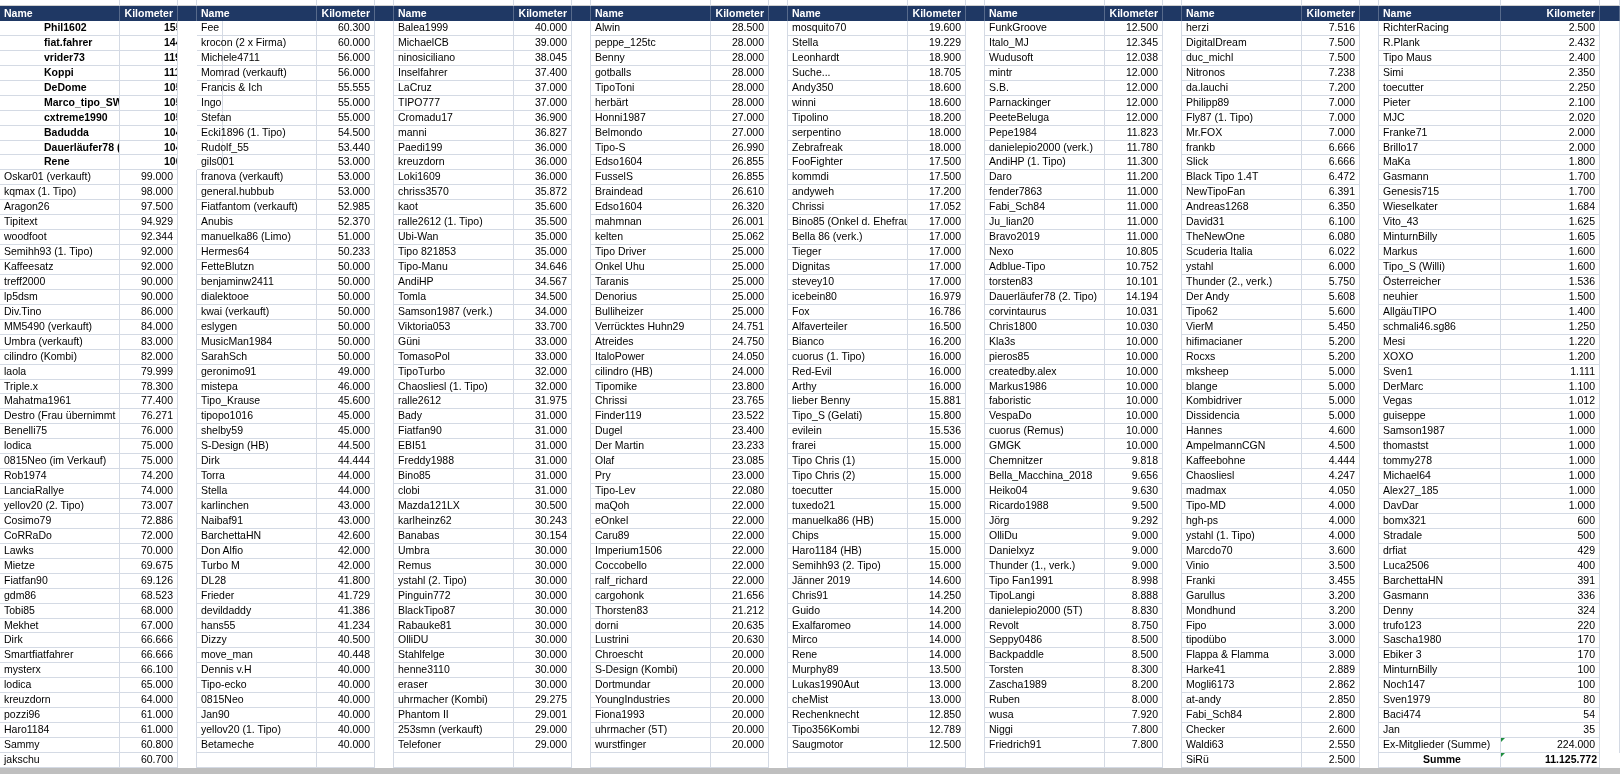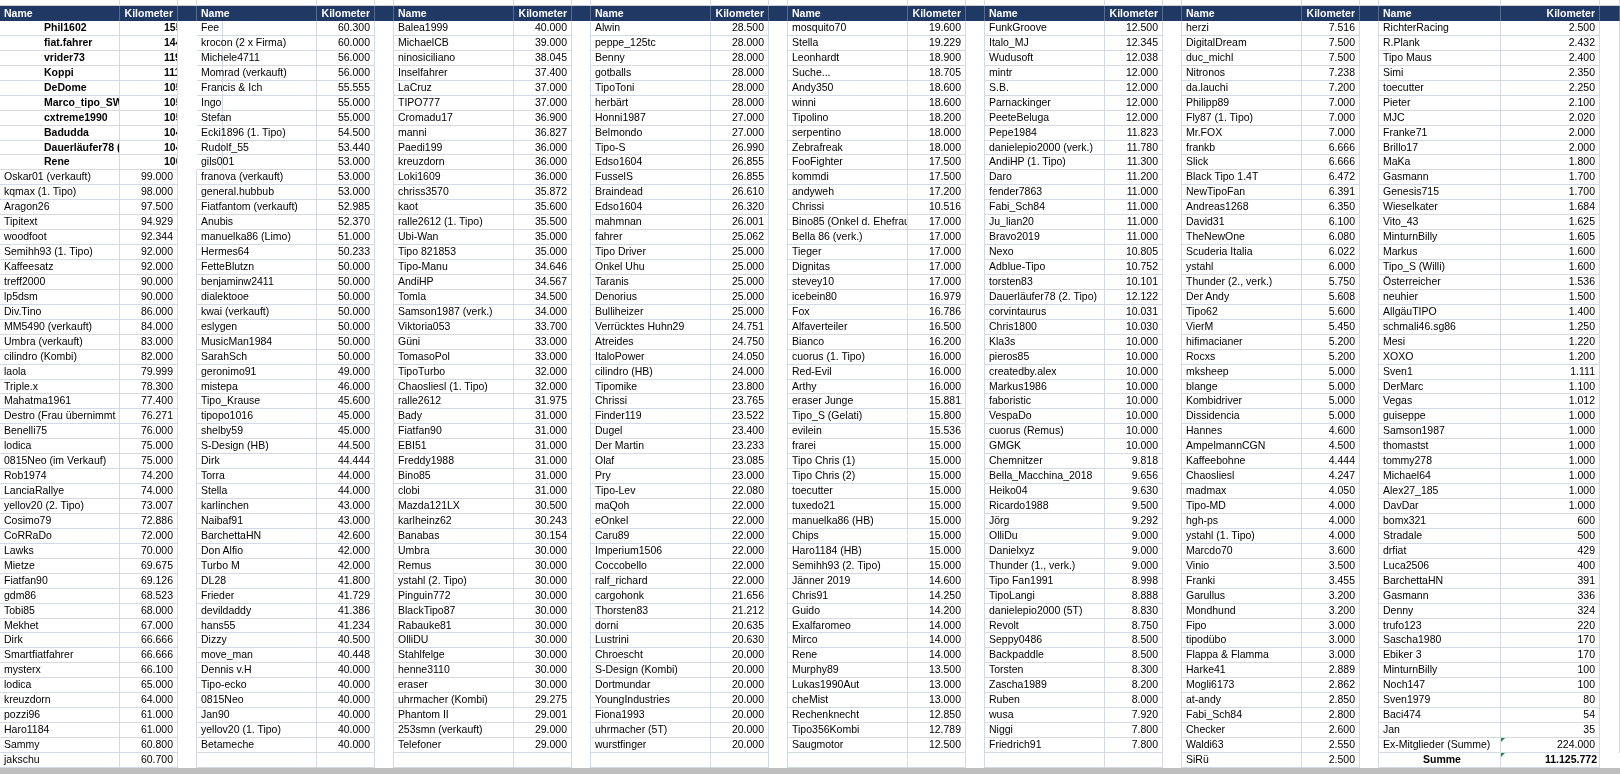--- a/index.html
+++ b/index.html
@@ -944,21 +944,21 @@
           <div class="cell name">Edso1604</div>
           <div class="cell km">26.320</div>
           <div class="cell sep"></div>
         </div>
         <div class="row">
           <div class="cell name">mahmnan</div>
           <div class="cell km">26.001</div>
           <div class="cell sep"></div>
         </div>
         <div class="row">
-          <div class="cell name">fahrer</div>
+          <div class="cell name">kelten</div>
           <div class="cell km">25.062</div>
           <div class="cell sep"></div>
         </div>
         <div class="row">
           <div class="cell name">Tipo Driver</div>
           <div class="cell km">25.000</div>
           <div class="cell sep"></div>
         </div>
         <div class="row">
           <div class="cell name">Onkel Uhu</div>
@@ -1192,21 +1192,21 @@
           <div class="cell km">17.500</div>
           <div class="cell sep"></div>
         </div>
         <div class="row">
           <div class="cell name">andyweh</div>
           <div class="cell km">17.200</div>
           <div class="cell sep"></div>
         </div>
         <div class="row">
           <div class="cell name">Chrissi</div>
-          <div class="cell km">10.516</div>
+          <div class="cell km">17.052</div>
           <div class="cell sep"></div>
         </div>
         <div class="row">
           <div class="cell name">Bino85 (Onkel d. Ehefrau</div>
           <div class="cell km">17.000</div>
           <div class="cell sep"></div>
         </div>
         <div class="row">
           <div class="cell name">Bella 86 (verk.)</div>
           <div class="cell km">17.000</div>
@@ -1256,21 +1256,21 @@
           <div class="cell name">Red-Evil</div>
           <div class="cell km">16.000</div>
           <div class="cell sep"></div>
         </div>
         <div class="row">
           <div class="cell name">Arthy</div>
           <div class="cell km">16.000</div>
           <div class="cell sep"></div>
         </div>
         <div class="row">
-          <div class="cell name">eraser Junge</div>
+          <div class="cell name">lieber Benny</div>
           <div class="cell km">15.881</div>
           <div class="cell sep"></div>
         </div>
         <div class="row">
           <div class="cell name">Tipo_S (Gelati)</div>
           <div class="cell km">15.800</div>
           <div class="cell sep"></div>
         </div>
         <div class="row">
           <div class="cell name">evilein</div>
@@ -1479,21 +1479,21 @@
           <div class="cell km">10.752</div>
           <div class="cell sep"></div>
         </div>
         <div class="row">
           <div class="cell name">torsten83</div>
           <div class="cell km">10.101</div>
           <div class="cell sep"></div>
         </div>
         <div class="row">
           <div class="cell name">Dauerläufer78 (2. Tipo)</div>
-          <div class="cell km">12.122</div>
+          <div class="cell km">14.194</div>
           <div class="cell sep"></div>
         </div>
         <div class="row">
           <div class="cell name">corvintaurus</div>
           <div class="cell km">10.031</div>
           <div class="cell sep"></div>
         </div>
         <div class="row">
           <div class="cell name">Chris1800</div>
           <div class="cell km">10.030</div>

